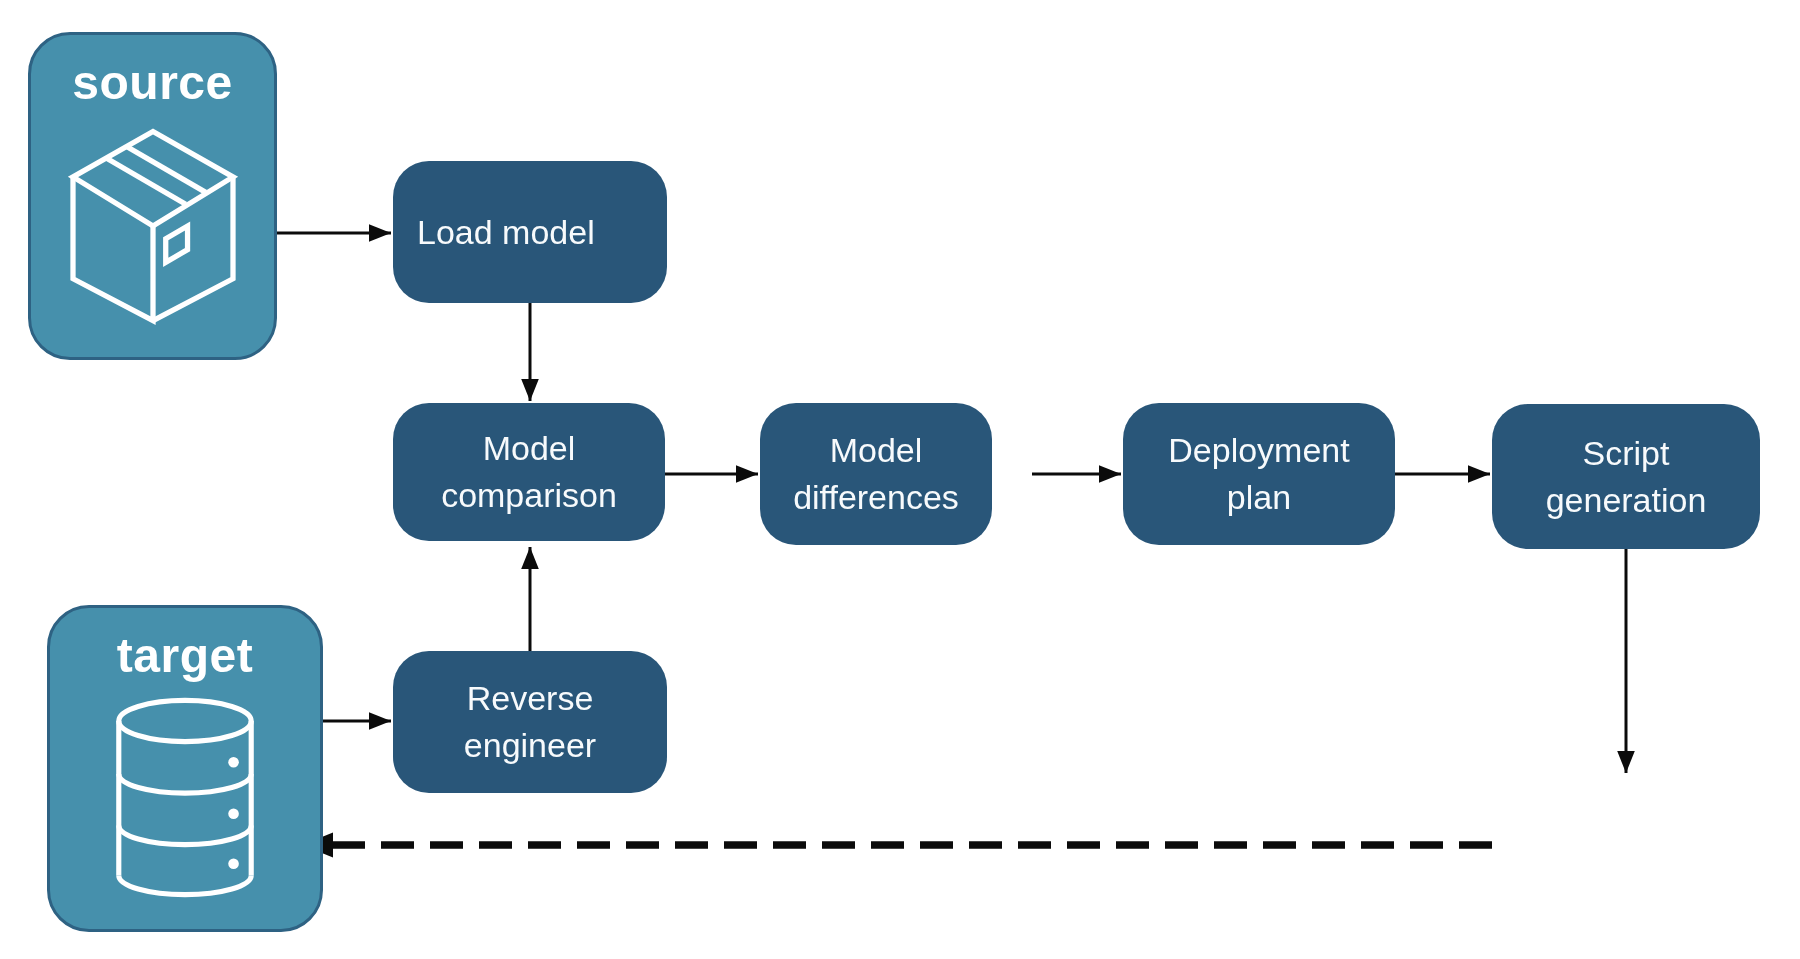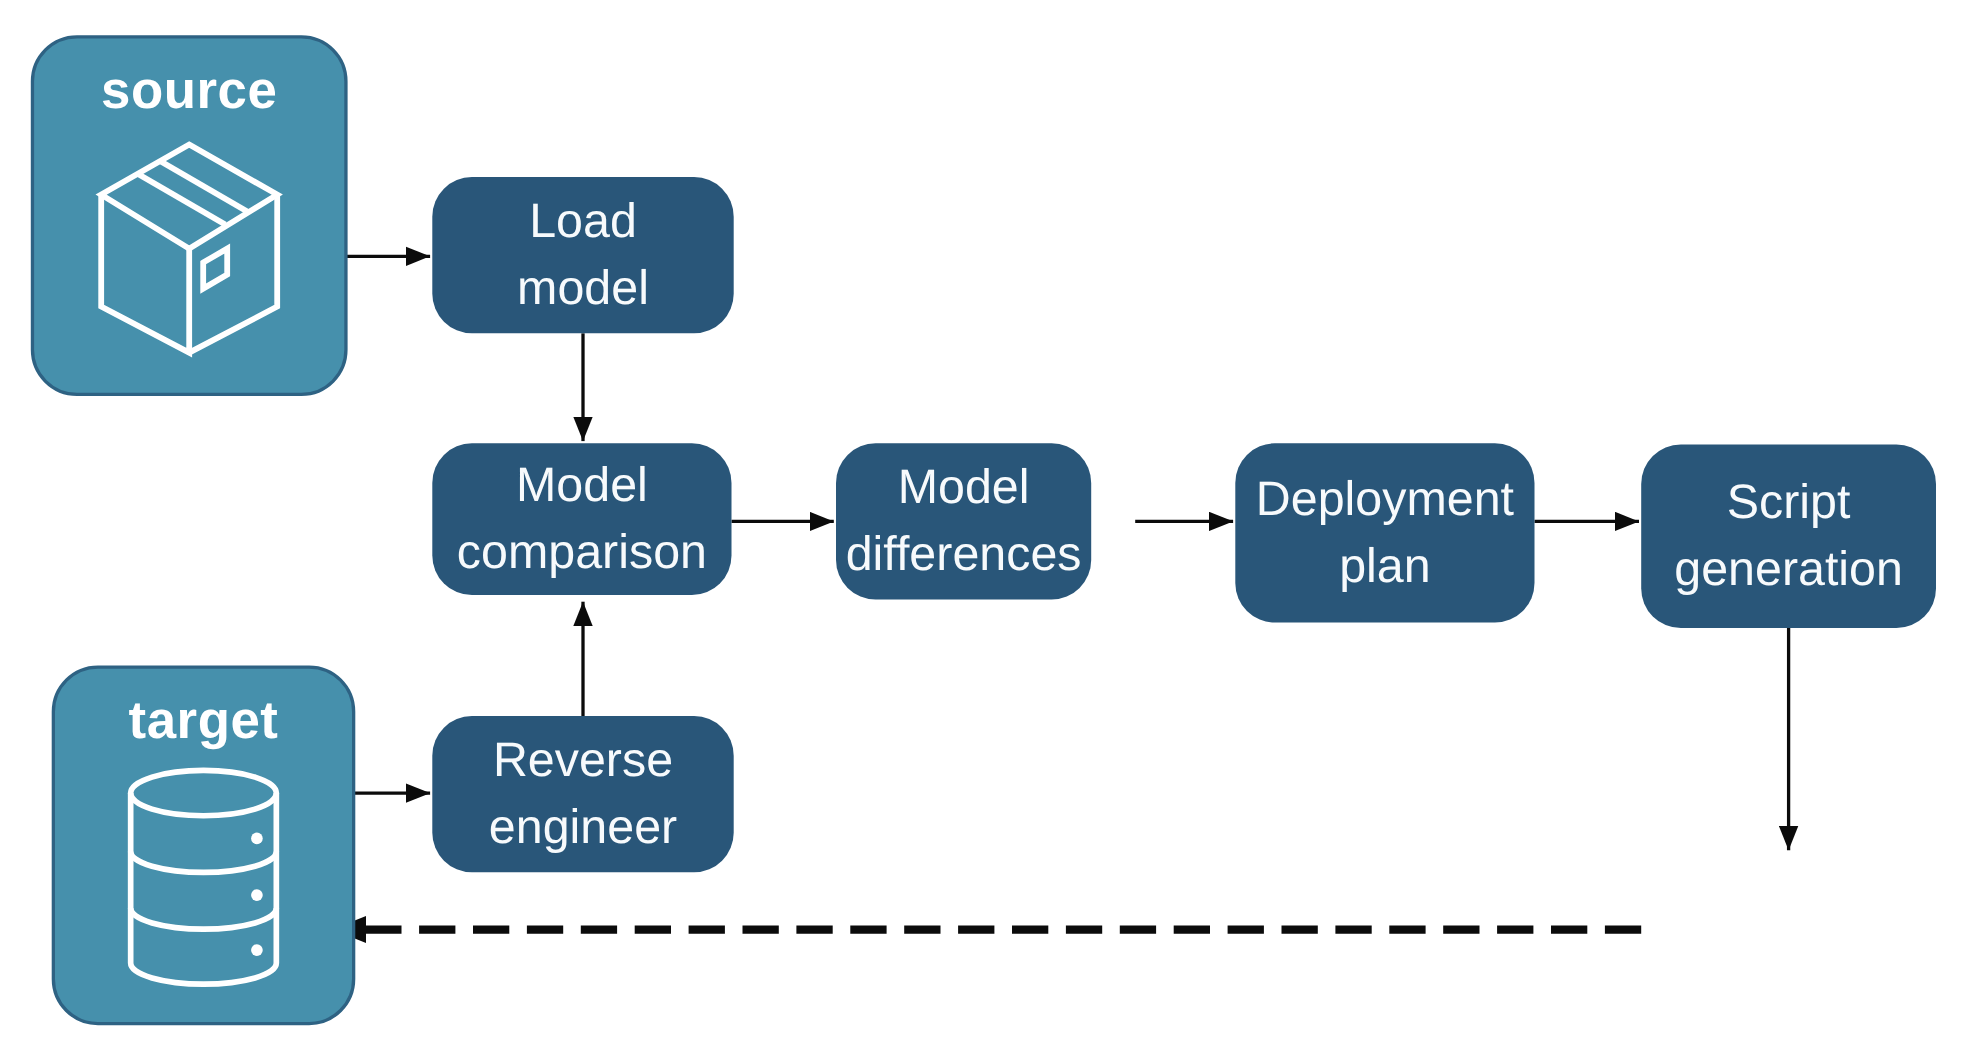--- a/index.html
+++ b/index.html
@@ -61,36 +61,36 @@
     padding-bottom: 14px;
     box-sizing: border-box;
   }
   
   .step {
     position: absolute;
     background: #295679;
     border-radius: 36px;
     display: flex;
     align-items: center;
-    justify-content: center;
+    justify-content: flex-start;
     text-align: center;
     color: #f7fafc;
-    font-size: 44px;
+    font-size: 34px;
     line-height: 1.38;
     padding: 0 24px;
     box-sizing: border-box;
   }
   
-  #node-source            { left: 28px;   top: 32px;  width: 288px; height: 328px; }
+  #node-source            { left: 28px;   top: 32px;  width: 249px; height: 328px; }
   #node-target            { left: 47px;   top: 605px; width: 276px; height: 327px; }
   #node-load-model        { left: 393px;  top: 161px; width: 274px; height: 142px; }
   #node-model-comparison  { left: 393px;  top: 403px; width: 272px; height: 138px; }
   #node-model-differences { left: 760px;  top: 403px; width: 232px; height: 142px; }
-  #node-deployment-plan   { left: 1123px; top: 403px; width: 272px; height: 163px; }
-  #node-script-generation { left: 1492px; top: 404px; width: 268px; height: 167px; }
+  #node-deployment-plan   { left: 1123px; top: 403px; width: 272px; height: 142px; }
+  #node-script-generation { left: 1492px; top: 404px; width: 268px; height: 145px; }
   #node-reverse-engineer  { left: 393px;  top: 651px; width: 274px; height: 142px; }
   #node-script-execution  { left: 1492px; top: 775px; width: 270px; height: 143px; }
   .icon-svg { display: block; }
 </style>
 </head>
 <body>
 
 <div id="canvas">
 
   <svg id="connectors" viewBox="0 0 1800 959" xmlns="http://www.w3.org/2000/svg">

